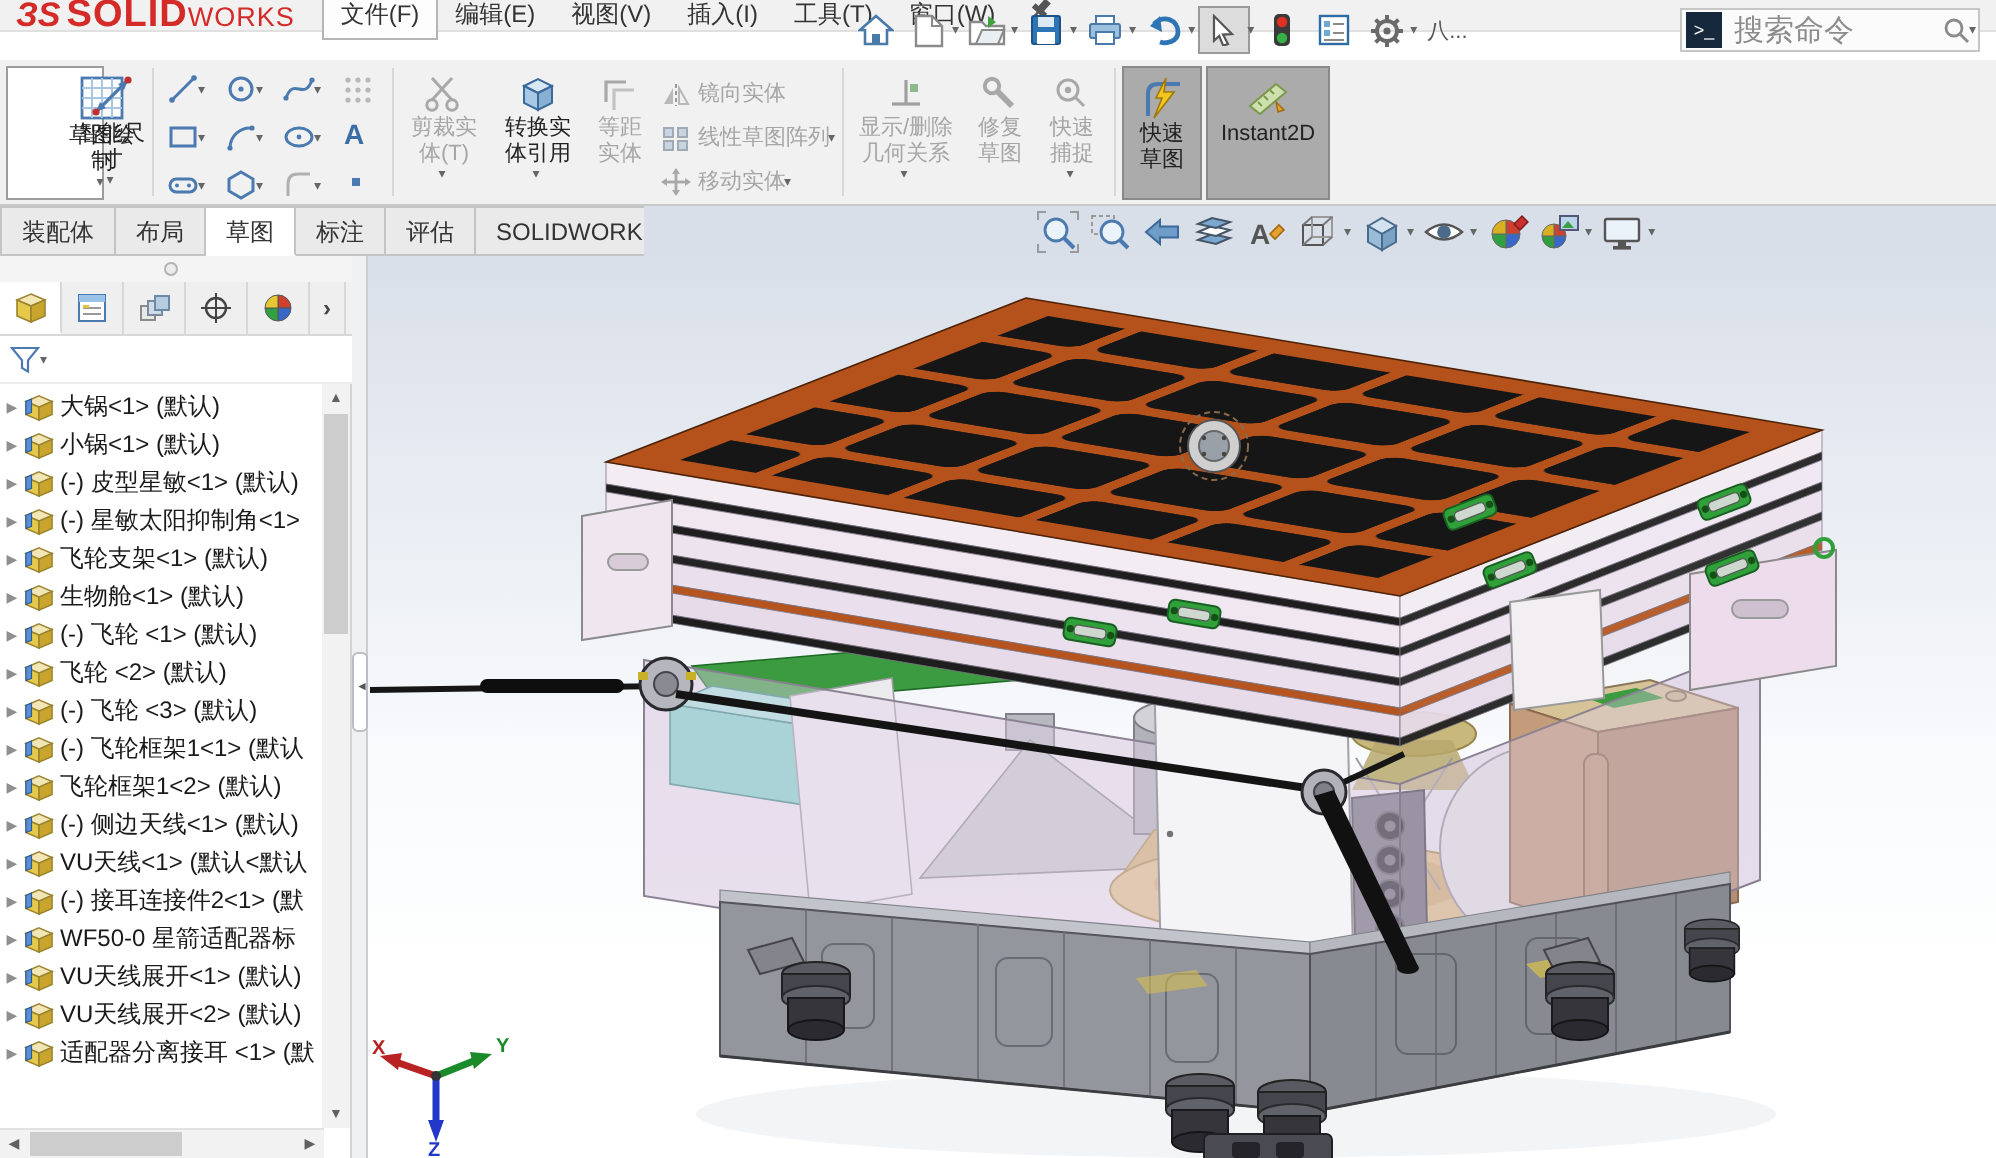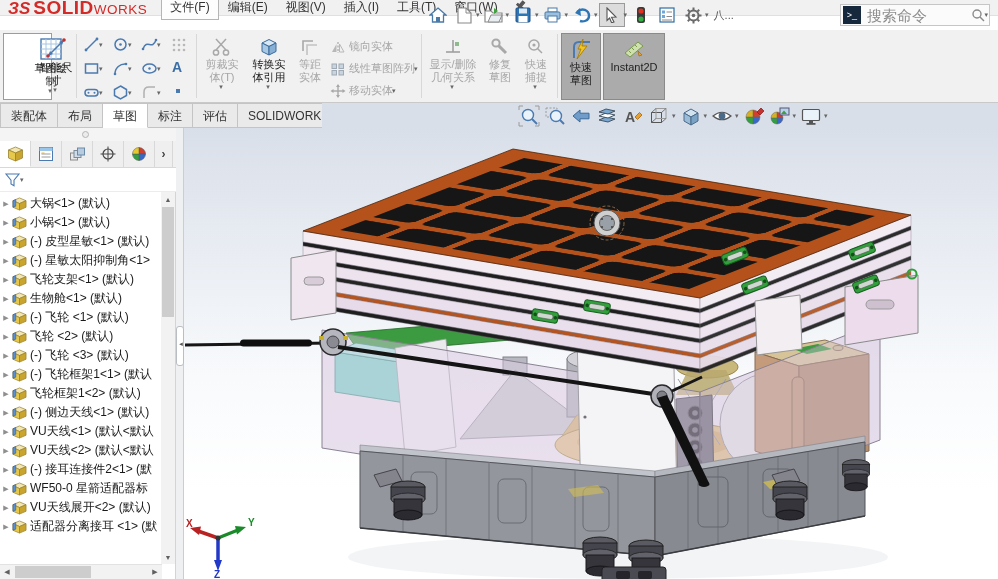--- a/index.html
+++ b/index.html
@@ -754,45 +754,45 @@
         <div class="trow">
           <span class="arr">▶</span>
           <span class="ticon">
             <svg width="15" height="14" viewBox="0 0 16 15">
               <polygon points="8,1 15,4 8,7 1,4" fill="#f2e6b4" stroke="#9a8430" stroke-width="0.8"></polygon>
               <polygon points="1,4 8,7 8,14 1,11" fill="#e6c84a" stroke="#9a8430" stroke-width="0.8"></polygon>
               <polygon points="8,7 15,4 15,11 8,14" fill="#c9a52e" stroke="#9a8430" stroke-width="0.8"></polygon>
               <polygon points="1,4 4,2.7 4,9.8 1,11" fill="#5b8fd4" stroke="#2a5a9a" stroke-width="0.6"></polygon>
             </svg>
           </span>
-          <span class="tname">VU天线&lt;2&gt; (默认&lt;默认</span>
-        </div>
-        <div class="trow">
-          <span class="arr">▶</span>
-          <span class="ticon">
-            <svg width="15" height="14" viewBox="0 0 16 15">
-              <polygon points="8,1 15,4 8,7 1,4" fill="#f2e6b4" stroke="#9a8430" stroke-width="0.8"></polygon>
-              <polygon points="1,4 8,7 8,14 1,11" fill="#e6c84a" stroke="#9a8430" stroke-width="0.8"></polygon>
-              <polygon points="8,7 15,4 15,11 8,14" fill="#c9a52e" stroke="#9a8430" stroke-width="0.8"></polygon>
-              <polygon points="1,4 4,2.7 4,9.8 1,11" fill="#5b8fd4" stroke="#2a5a9a" stroke-width="0.6"></polygon>
-            </svg>
-          </span>
           <span class="tname">(-) 接耳连接件2&lt;1&gt; (默</span>
         </div>
         <div class="trow">
           <span class="arr">▶</span>
           <span class="ticon">
             <svg width="15" height="14" viewBox="0 0 16 15">
               <polygon points="8,1 15,4 8,7 1,4" fill="#f2e6b4" stroke="#9a8430" stroke-width="0.8"></polygon>
               <polygon points="1,4 8,7 8,14 1,11" fill="#e6c84a" stroke="#9a8430" stroke-width="0.8"></polygon>
               <polygon points="8,7 15,4 15,11 8,14" fill="#c9a52e" stroke="#9a8430" stroke-width="0.8"></polygon>
               <polygon points="1,4 4,2.7 4,9.8 1,11" fill="#5b8fd4" stroke="#2a5a9a" stroke-width="0.6"></polygon>
             </svg>
           </span>
           <span class="tname">WF50-0 星箭适配器标</span>
+        </div>
+        <div class="trow">
+          <span class="arr">▶</span>
+          <span class="ticon">
+            <svg width="15" height="14" viewBox="0 0 16 15">
+              <polygon points="8,1 15,4 8,7 1,4" fill="#f2e6b4" stroke="#9a8430" stroke-width="0.8"></polygon>
+              <polygon points="1,4 8,7 8,14 1,11" fill="#e6c84a" stroke="#9a8430" stroke-width="0.8"></polygon>
+              <polygon points="8,7 15,4 15,11 8,14" fill="#c9a52e" stroke="#9a8430" stroke-width="0.8"></polygon>
+              <polygon points="1,4 4,2.7 4,9.8 1,11" fill="#5b8fd4" stroke="#2a5a9a" stroke-width="0.6"></polygon>
+            </svg>
+          </span>
+          <span class="tname">VU天线展开&lt;1&gt; (默认)</span>
         </div>
         <div class="trow">
           <span class="arr">▶</span>
           <span class="ticon">
             <svg width="15" height="14" viewBox="0 0 16 15">
               <polygon points="8,1 15,4 8,7 1,4" fill="#f2e6b4" stroke="#9a8430" stroke-width="0.8"></polygon>
               <polygon points="1,4 8,7 8,14 1,11" fill="#e6c84a" stroke="#9a8430" stroke-width="0.8"></polygon>
               <polygon points="8,7 15,4 15,11 8,14" fill="#c9a52e" stroke="#9a8430" stroke-width="0.8"></polygon>
               <polygon points="1,4 4,2.7 4,9.8 1,11" fill="#5b8fd4" stroke="#2a5a9a" stroke-width="0.6"></polygon>
             </svg>

